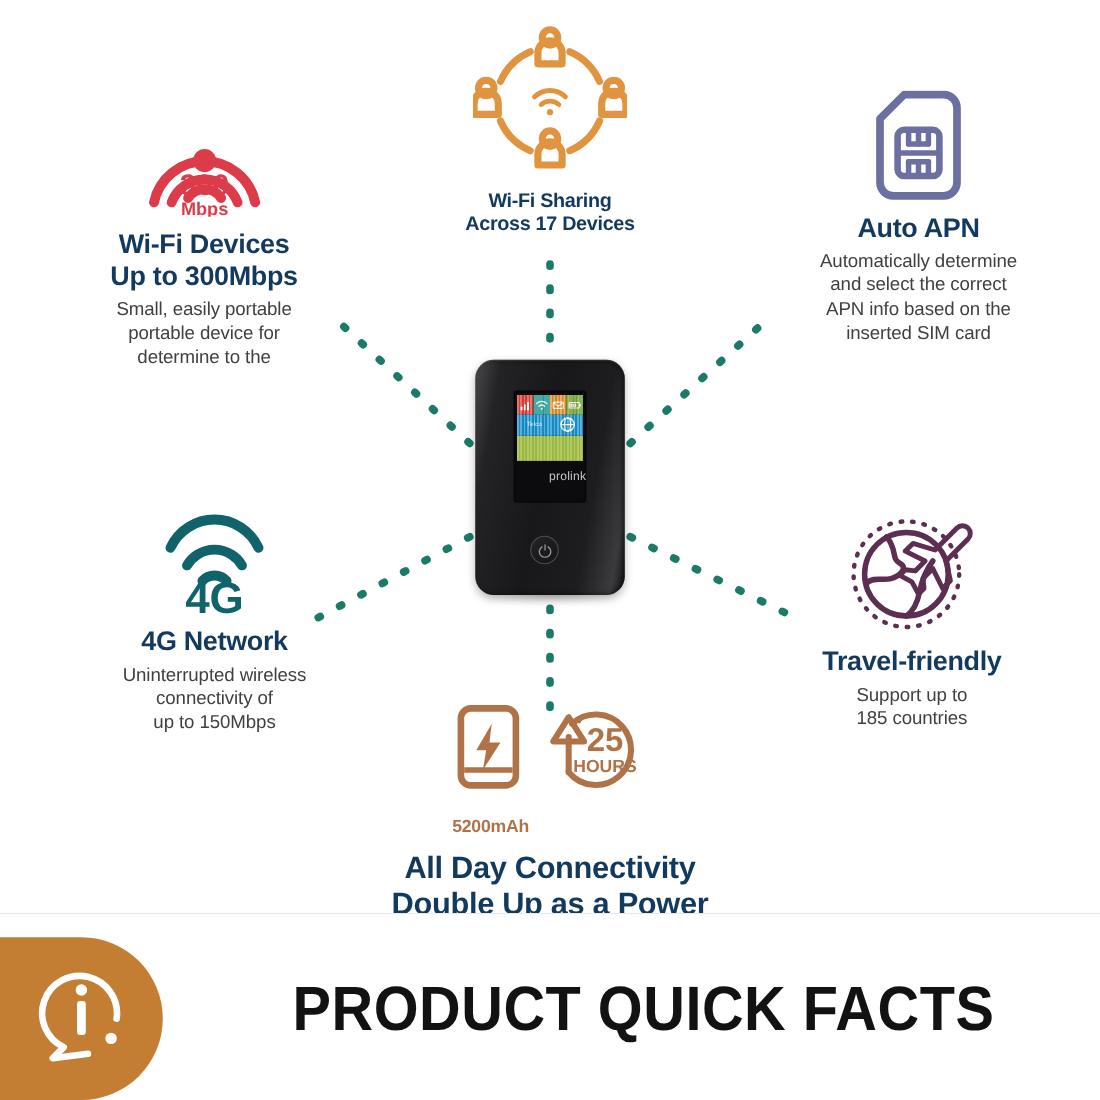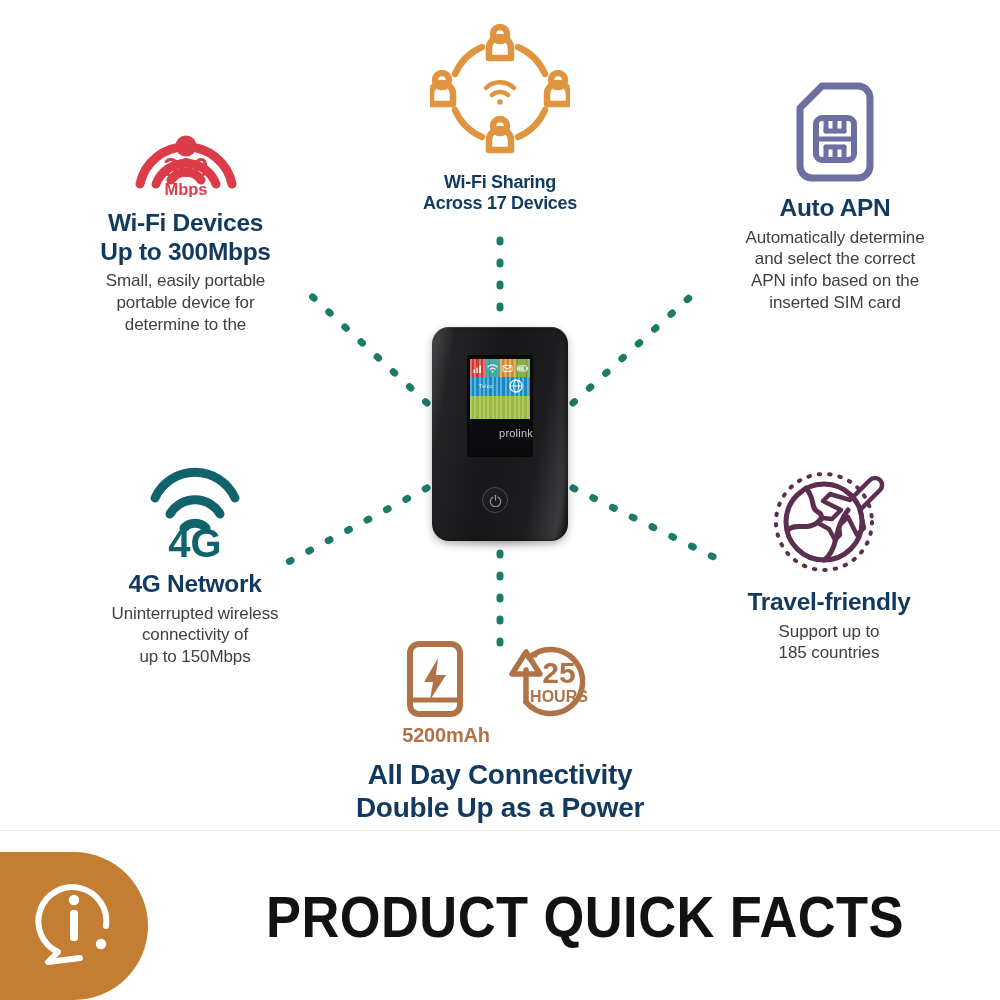--- a/index.html
+++ b/index.html
@@ -60,22 +60,22 @@
   .batt-row {
     display: flex;
     align-items: flex-start;
     justify-content: center;
     gap: 12px;
   }
   .batt-col { text-align: left; }
   .batt-label {
     color: #b07348;
     font-weight: bold;
-    font-size: 20px;
-    margin-top: 2px;
+    font-size: 16px;
+    margin-top: 20px;
     letter-spacing: -0.2px;
   }
 
   
   #device {
     position: absolute;
     left: 432px;
     top: 327px;
     width: 136px;
     height: 224px;

